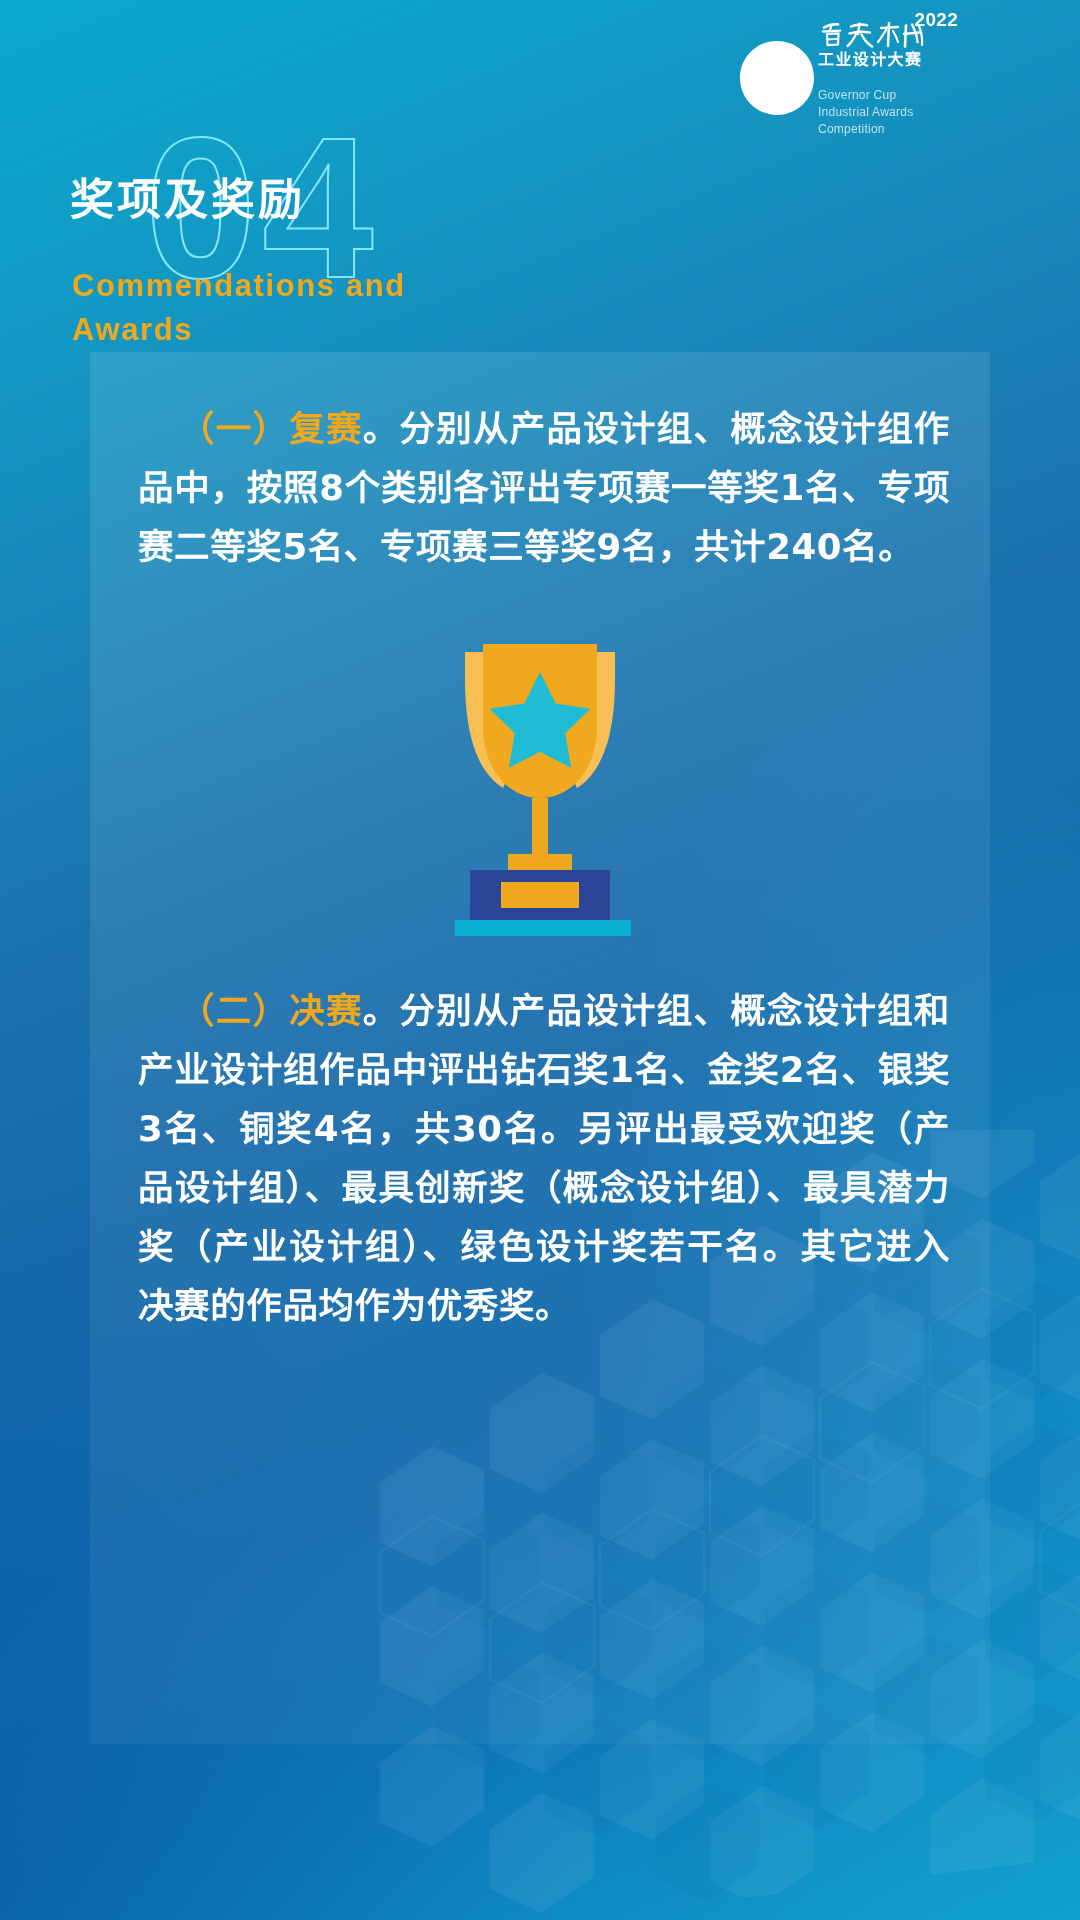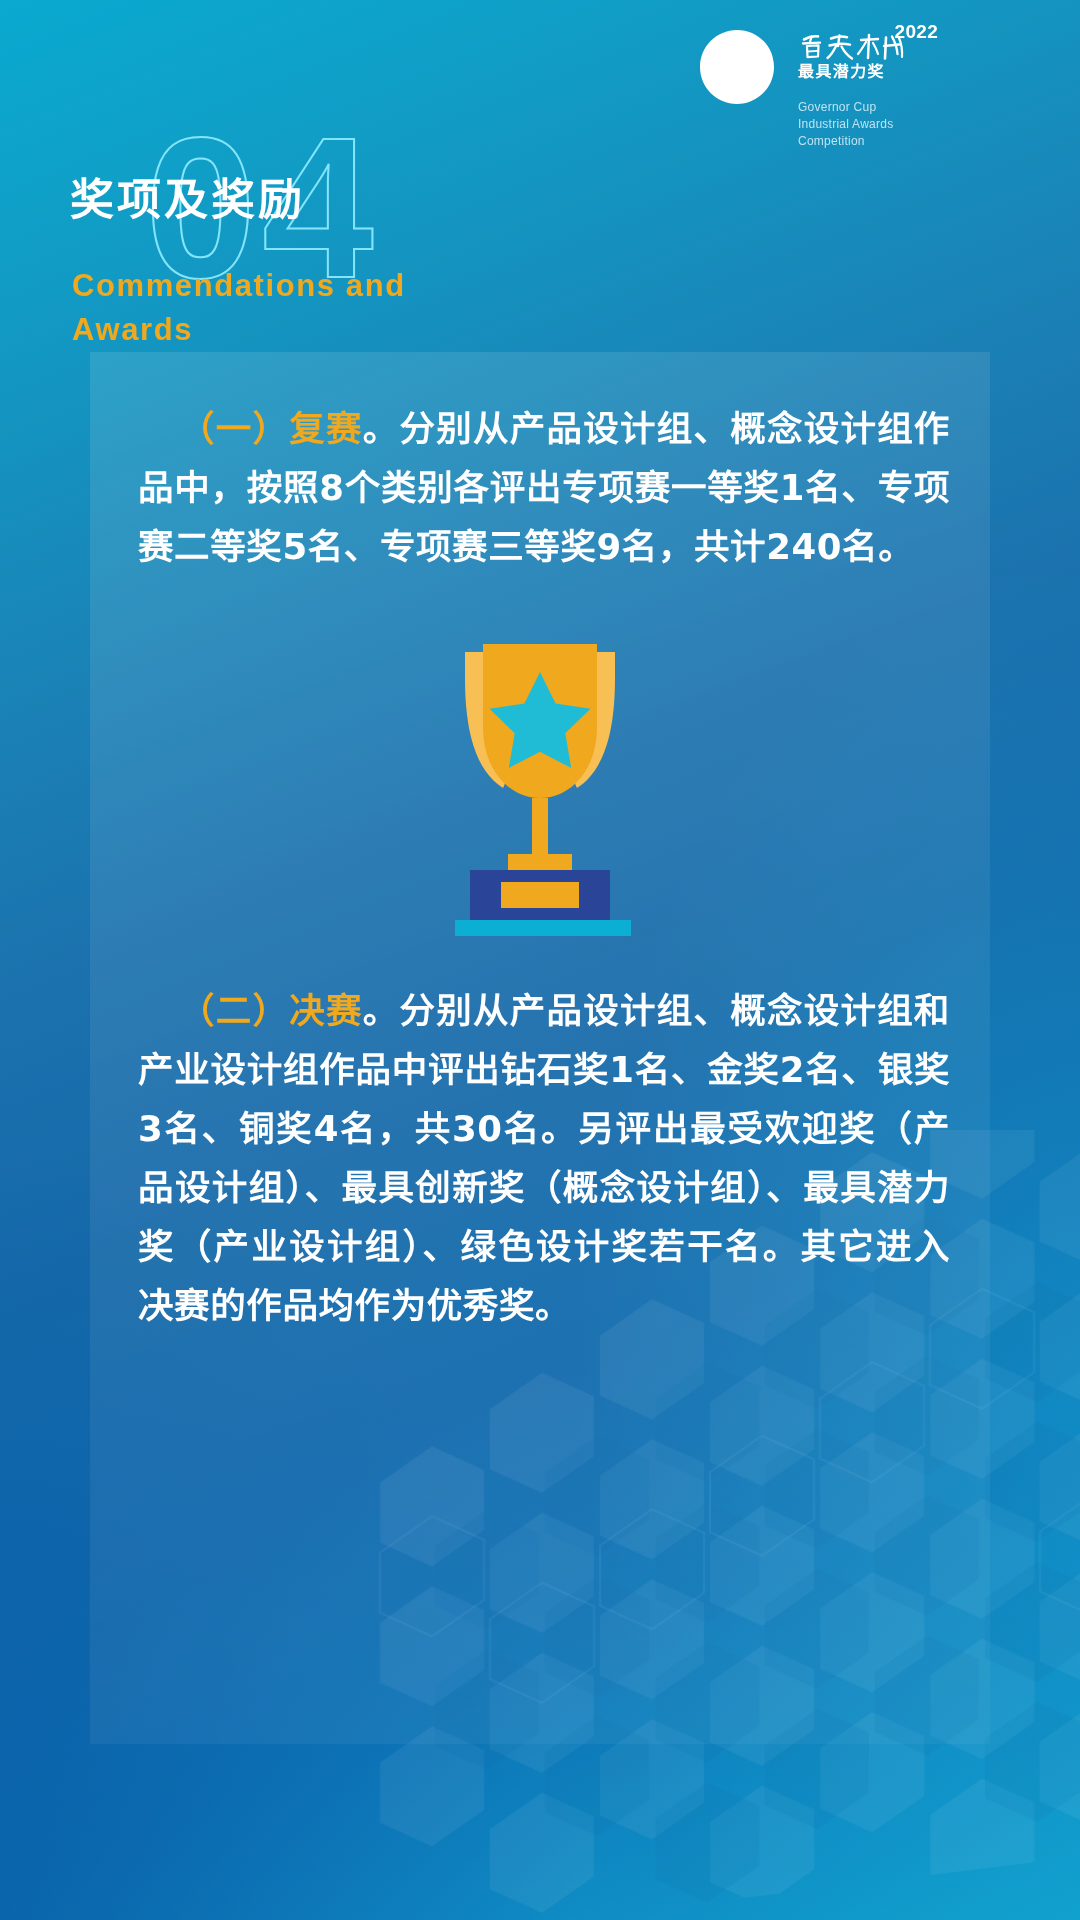--- a/index.html
+++ b/index.html
@@ -43,23 +43,23 @@
   
   .hex-deco {
     position:absolute; right:-40px; bottom:-30px;
     width:800px; height:820px;
     opacity:.92;
     pointer-events:none;
   }
 
   
   .logo-block {
-    position:absolute; left:700px; top:30px;
+    position:absolute; left:740px; top:30px;
     width:340px; height:96px;
-    display:flex; gap:24px;
+    display:flex; align-items:center; gap:4px;
   }
   .logo-mark { width:74px; height:74px; flex:0 0 74px; }
   .logo-text { position:relative; padding-top:2px; }
   .logo-year {
     position:absolute; right:2px; top:-9px;
     font-size:19px; font-weight:bold; color:#ffffff; letter-spacing:.3px;
   }
   .logo-cn-brand { height:30px; width:142px; display:block; margin-bottom:1px; }
   .logo-cn-sub {
     font-size:16px; font-weight:bold; color:#ffffff;
@@ -256,21 +256,21 @@
           <path d="M71 3 L70 26" stroke-width="2.5"></path>
           <path d="M68 10 C65 15 62.5 19 60 22" stroke-width="2.2"></path>
           <path d="M75 11 C77.5 15 79 18.5 80 22" stroke-width="2.2"></path>
           <path d="M88 5.5 L87 26.5" stroke-width="2.6"></path>
           <path d="M94 4.5 C97 10 99 16 99.5 22" stroke-width="2.4"></path>
           <path d="M86 14 L101 12.5" stroke-width="2.3"></path>
           <path d="M101 6 C103.5 12 104.5 18 104 25" stroke-width="2.2"></path>
         </g>
       </svg>
 
-      <div class="logo-cn-sub">最具潜力奖</div>
+      <div class="logo-cn-sub">工业设计大赛</div>
 
       <div class="logo-en">
         <div>Governor Cup</div>
         <div>Industrial Awards</div>
         <div>Competition</div>
       </div>
     </div>
   </div>
 
   <div class="title-zone">

